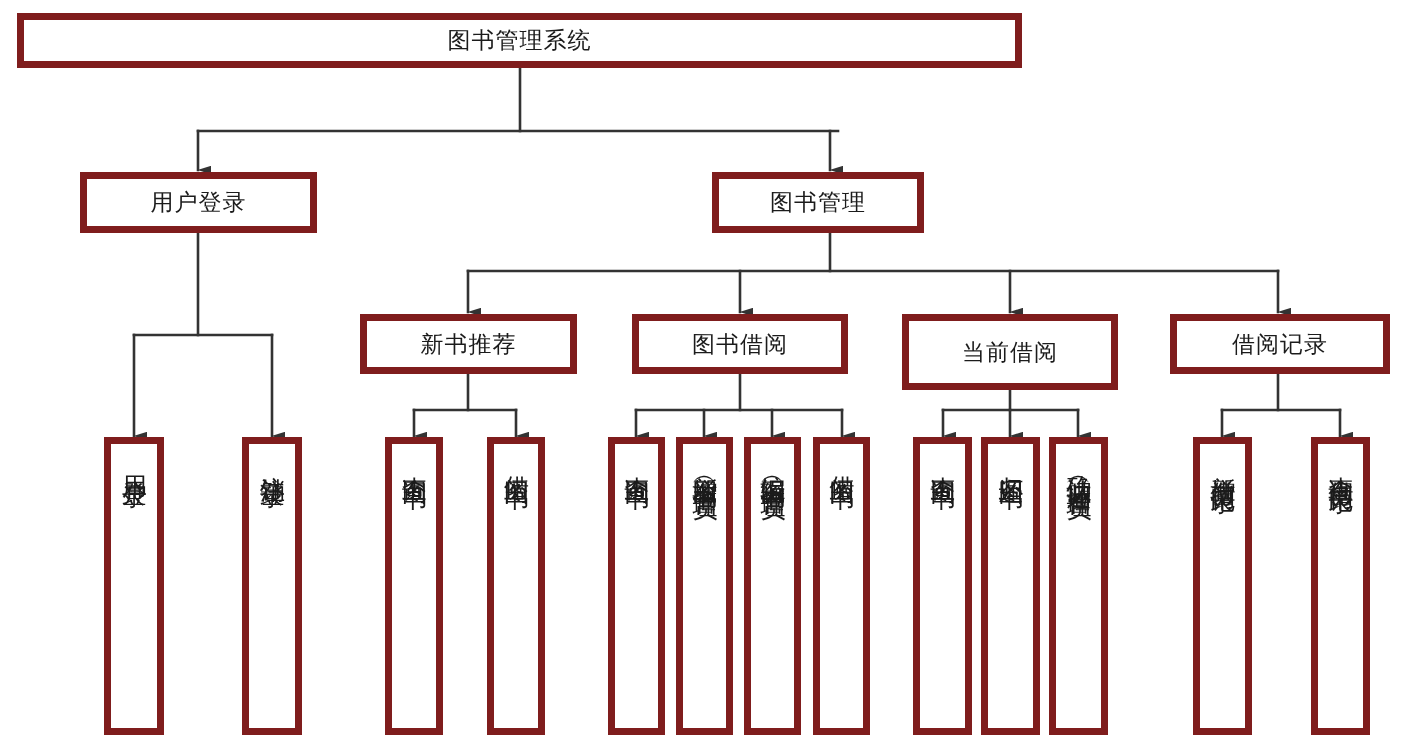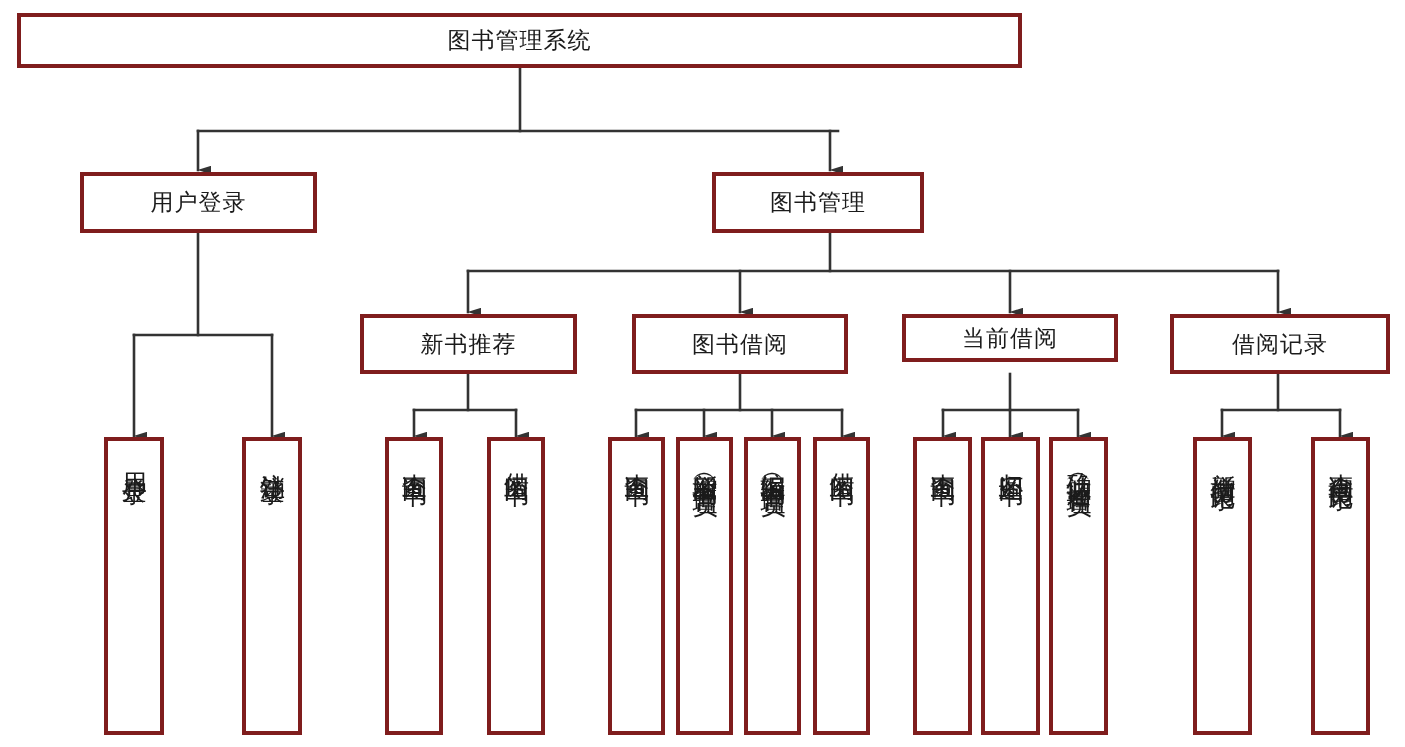--- a/index.html
+++ b/index.html
@@ -21,21 +21,21 @@
   #diagram-svg {
     position: absolute;
     left: 0;
     top: 0;
     width: 1405px;
     height: 747px;
   }
   .node {
     position: absolute;
     box-sizing: border-box;
-    border: 4px solid #7f1d1d;
+    border: 7px solid #7f1d1d;
     background: #ffffff;
     display: flex;
     align-items: center;
     justify-content: center;
     color: #1b1b1b;
   }
   .node.horizontal {
     font-size: 23px;
     letter-spacing: 1px;
   }
@@ -131,21 +131,21 @@
   <div class="node horizontal" style="left:712px; top:172px; width:212px; height:61px;">
     <span class="node-label">图书管理</span>
   </div>
 
   <div class="node horizontal" style="left:632px; top:314px; width:216px; height:60px;">
     <span class="node-label">图书借阅</span>
   </div>
   <div class="node horizontal" style="left:360px; top:314px; width:217px; height:60px;">
     <span class="node-label">新书推荐</span>
   </div>
-  <div class="node horizontal" style="left:902px; top:314px; width:216px; height:48px;">
+  <div class="node horizontal" style="left:902px; top:314px; width:216px; height:76px;">
     <span class="node-label">当前借阅</span>
   </div>
   <div class="node horizontal" style="left:1170px; top:314px; width:220px; height:60px;">
     <span class="node-label">借阅记录</span>
   </div>
 
   <div class="node vertical" style="left:104px; top:437px; width:60px; height:298px;">
     <span class="node-label">用户登录</span>
   </div>
   <div class="node vertical" style="left:242px; top:437px; width:60px; height:298px;">

